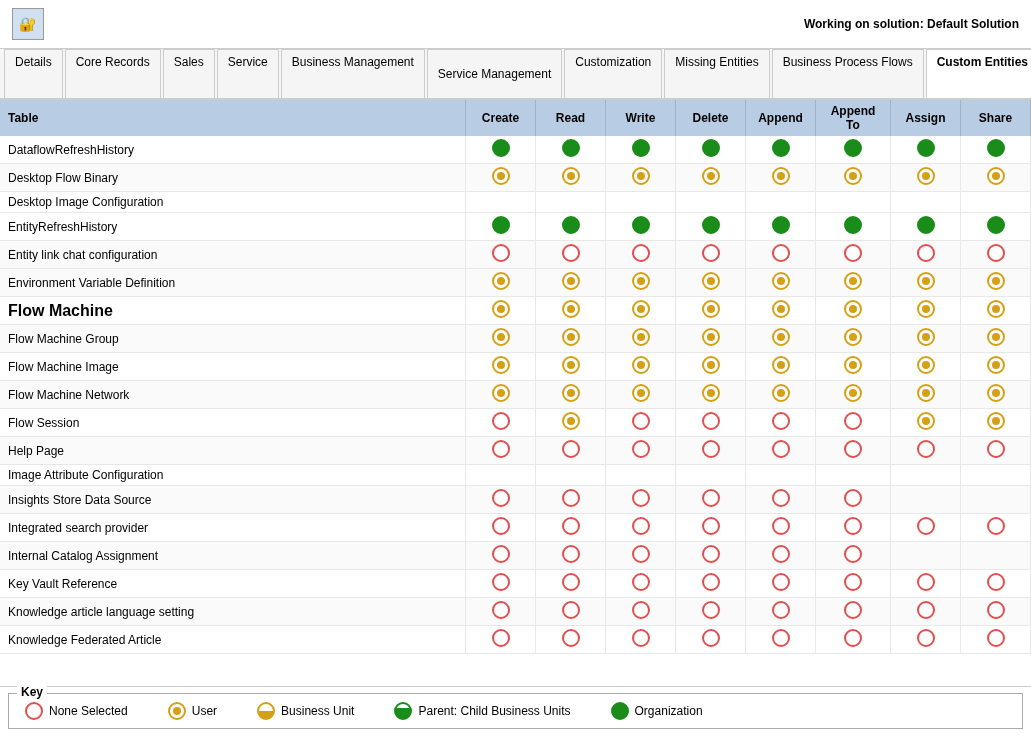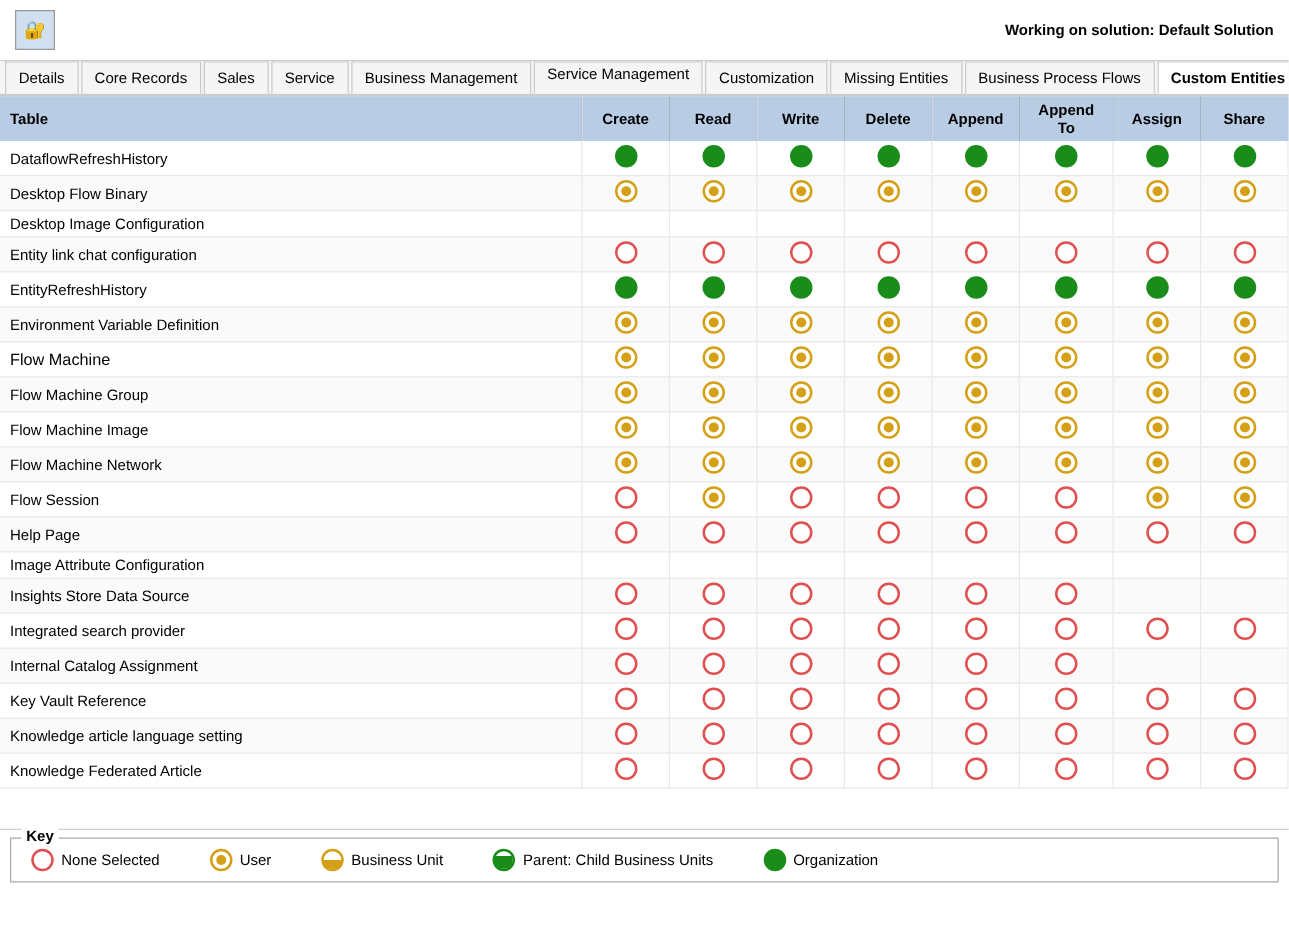--- a/index.html
+++ b/index.html
@@ -22,21 +22,21 @@
   </div>
   <div style="font-size:12px;font-weight:bold;">Working on solution: Default Solution</div>
 </div>
 
 <div style="display:flex;border-bottom:2px solid #ccc;background:#f5f5f5;padding:0 4px;overflow:hidden;">
   <div style="padding:5px 10px;cursor:pointer;font-size:12px;border:1px solid #ccc;border-bottom:none;background:#f5f5f5;white-space:nowrap;">Details</div>
   <div style="padding:5px 10px;cursor:pointer;font-size:12px;border:1px solid #ccc;border-bottom:none;background:#f5f5f5;white-space:nowrap;margin-left:2px;">Core Records</div>
   <div style="padding:5px 10px;cursor:pointer;font-size:12px;border:1px solid #ccc;border-bottom:none;background:#f5f5f5;white-space:nowrap;margin-left:2px;">Sales</div>
   <div style="padding:5px 10px;cursor:pointer;font-size:12px;border:1px solid #ccc;border-bottom:none;background:#f5f5f5;white-space:nowrap;margin-left:2px;">Service</div>
   <div style="padding:5px 10px;cursor:pointer;font-size:12px;border:1px solid #ccc;border-bottom:none;background:#f5f5f5;white-space:nowrap;margin-left:2px;">Business Management</div>
-  <div style="padding:2px 10px;cursor:pointer;font-size:12px;border:1px solid #ccc;border-bottom:none;background:#f5f5f5;white-space:nowrap;margin-left:2px;">Service Management</div>
+  <div style="padding:17px 10px;cursor:pointer;font-size:12px;border:1px solid #ccc;border-bottom:none;background:#f5f5f5;white-space:nowrap;margin-left:2px;">Service Management</div>
   <div style="padding:5px 10px;cursor:pointer;font-size:12px;border:1px solid #ccc;border-bottom:none;background:#f5f5f5;white-space:nowrap;margin-left:2px;">Customization</div>
   <div style="padding:5px 10px;cursor:pointer;font-size:12px;border:1px solid #ccc;border-bottom:none;background:#f5f5f5;white-space:nowrap;margin-left:2px;">Missing Entities</div>
   <div style="padding:5px 10px;cursor:pointer;font-size:12px;border:1px solid #ccc;border-bottom:none;background:#f5f5f5;white-space:nowrap;margin-left:2px;">Business Process Flows</div>
   <div style="padding:5px 10px;cursor:pointer;font-size:12px;border:1px solid #ccc;border-bottom:1px solid #fff;background:#fff;white-space:nowrap;margin-left:2px;font-weight:bold;">Custom Entities</div>
 </div>
 
 <div style="display:flex;flex-direction:column;height:calc(744px - 52px - 35px - 70px);">
   <div style="flex:1;overflow-y:scroll;overflow-x:hidden;border-bottom:1px solid #ccc;">
     <table style="width:100%;border-collapse:collapse;">
       <thead>
@@ -79,55 +79,55 @@
             <td style="padding: 3px 8px; font-size: 12px; border-right: 1px solid rgb(232, 232, 232); min-width: 220px;">Desktop Image Configuration</td>
             <td style="padding: 3px 4px; text-align: center; border-right: 1px solid rgb(232, 232, 232); width: 70px; cursor: pointer;"></td>
             <td style="padding: 3px 4px; text-align: center; border-right: 1px solid rgb(232, 232, 232); width: 70px; cursor: pointer;"></td>
             <td style="padding: 3px 4px; text-align: center; border-right: 1px solid rgb(232, 232, 232); width: 70px; cursor: pointer;"></td>
             <td style="padding: 3px 4px; text-align: center; border-right: 1px solid rgb(232, 232, 232); width: 70px; cursor: pointer;"></td>
             <td style="padding: 3px 4px; text-align: center; border-right: 1px solid rgb(232, 232, 232); width: 70px; cursor: pointer;"></td>
             <td style="padding: 3px 4px; text-align: center; border-right: 1px solid rgb(232, 232, 232); width: 70px; cursor: pointer;"></td>
             <td style="padding: 3px 4px; text-align: center; border-right: 1px solid rgb(232, 232, 232); width: 70px; cursor: pointer;"></td>
             <td style="padding: 3px 4px; text-align: center; border-right: 1px solid rgb(232, 232, 232); width: 70px; cursor: pointer;"></td>
           </tr>
+          <tr style="border-bottom: 1px solid rgb(232, 232, 232); background: rgb(255, 255, 255);">
+            <td style="padding: 3px 8px; font-size: 12px; border-right: 1px solid rgb(232, 232, 232); min-width: 220px;">EntityRefreshHistory</td>
+            <td style="padding: 3px 4px; text-align: center; border-right: 1px solid rgb(232, 232, 232); width: 70px; cursor: pointer;"><span style="display: inline-block; width: 18px; height: 18px; border-radius: 50%; cursor: pointer; flex-shrink: 0; border: 2px solid rgb(26, 140, 26); background: rgb(26, 140, 26);"></span></td>
+            <td style="padding: 3px 4px; text-align: center; border-right: 1px solid rgb(232, 232, 232); width: 70px; cursor: pointer;"><span style="display: inline-block; width: 18px; height: 18px; border-radius: 50%; cursor: pointer; flex-shrink: 0; border: 2px solid rgb(26, 140, 26); background: rgb(26, 140, 26);"></span></td>
+            <td style="padding: 3px 4px; text-align: center; border-right: 1px solid rgb(232, 232, 232); width: 70px; cursor: pointer;"><span style="display: inline-block; width: 18px; height: 18px; border-radius: 50%; cursor: pointer; flex-shrink: 0; border: 2px solid rgb(26, 140, 26); background: rgb(26, 140, 26);"></span></td>
+            <td style="padding: 3px 4px; text-align: center; border-right: 1px solid rgb(232, 232, 232); width: 70px; cursor: pointer;"><span style="display: inline-block; width: 18px; height: 18px; border-radius: 50%; cursor: pointer; flex-shrink: 0; border: 2px solid rgb(26, 140, 26); background: rgb(26, 140, 26);"></span></td>
+            <td style="padding: 3px 4px; text-align: center; border-right: 1px solid rgb(232, 232, 232); width: 70px; cursor: pointer;"><span style="display: inline-block; width: 18px; height: 18px; border-radius: 50%; cursor: pointer; flex-shrink: 0; border: 2px solid rgb(26, 140, 26); background: rgb(26, 140, 26);"></span></td>
+            <td style="padding: 3px 4px; text-align: center; border-right: 1px solid rgb(232, 232, 232); width: 70px; cursor: pointer;"><span style="display: inline-block; width: 18px; height: 18px; border-radius: 50%; cursor: pointer; flex-shrink: 0; border: 2px solid rgb(26, 140, 26); background: rgb(26, 140, 26);"></span></td>
+            <td style="padding: 3px 4px; text-align: center; border-right: 1px solid rgb(232, 232, 232); width: 70px; cursor: pointer;"><span style="display: inline-block; width: 18px; height: 18px; border-radius: 50%; cursor: pointer; flex-shrink: 0; border: 2px solid rgb(26, 140, 26); background: rgb(26, 140, 26);"></span></td>
+            <td style="padding: 3px 4px; text-align: center; border-right: 1px solid rgb(232, 232, 232); width: 70px; cursor: pointer;"><span style="display: inline-block; width: 18px; height: 18px; border-radius: 50%; cursor: pointer; flex-shrink: 0; border: 2px solid rgb(26, 140, 26); background: rgb(26, 140, 26);"></span></td>
+          </tr>
           <tr style="border-bottom: 1px solid rgb(232, 232, 232); background: rgb(250, 250, 250);">
             <td style="padding: 3px 8px; font-size: 12px; border-right: 1px solid rgb(232, 232, 232); min-width: 220px;">Entity link chat configuration</td>
             <td style="padding: 3px 4px; text-align: center; border-right: 1px solid rgb(232, 232, 232); width: 70px; cursor: pointer;"><span style="display: inline-block; width: 18px; height: 18px; border-radius: 50%; cursor: pointer; flex-shrink: 0; border: 2px solid rgb(224, 80, 80); background: rgb(255, 255, 255);"></span></td>
             <td style="padding: 3px 4px; text-align: center; border-right: 1px solid rgb(232, 232, 232); width: 70px; cursor: pointer;"><span style="display: inline-block; width: 18px; height: 18px; border-radius: 50%; cursor: pointer; flex-shrink: 0; border: 2px solid rgb(224, 80, 80); background: rgb(255, 255, 255);"></span></td>
             <td style="padding: 3px 4px; text-align: center; border-right: 1px solid rgb(232, 232, 232); width: 70px; cursor: pointer;"><span style="display: inline-block; width: 18px; height: 18px; border-radius: 50%; cursor: pointer; flex-shrink: 0; border: 2px solid rgb(224, 80, 80); background: rgb(255, 255, 255);"></span></td>
             <td style="padding: 3px 4px; text-align: center; border-right: 1px solid rgb(232, 232, 232); width: 70px; cursor: pointer;"><span style="display: inline-block; width: 18px; height: 18px; border-radius: 50%; cursor: pointer; flex-shrink: 0; border: 2px solid rgb(224, 80, 80); background: rgb(255, 255, 255);"></span></td>
             <td style="padding: 3px 4px; text-align: center; border-right: 1px solid rgb(232, 232, 232); width: 70px; cursor: pointer;"><span style="display: inline-block; width: 18px; height: 18px; border-radius: 50%; cursor: pointer; flex-shrink: 0; border: 2px solid rgb(224, 80, 80); background: rgb(255, 255, 255);"></span></td>
             <td style="padding: 3px 4px; text-align: center; border-right: 1px solid rgb(232, 232, 232); width: 70px; cursor: pointer;"><span style="display: inline-block; width: 18px; height: 18px; border-radius: 50%; cursor: pointer; flex-shrink: 0; border: 2px solid rgb(224, 80, 80); background: rgb(255, 255, 255);"></span></td>
             <td style="padding: 3px 4px; text-align: center; border-right: 1px solid rgb(232, 232, 232); width: 70px; cursor: pointer;"><span style="display: inline-block; width: 18px; height: 18px; border-radius: 50%; cursor: pointer; flex-shrink: 0; border: 2px solid rgb(224, 80, 80); background: rgb(255, 255, 255);"></span></td>
             <td style="padding: 3px 4px; text-align: center; border-right: 1px solid rgb(232, 232, 232); width: 70px; cursor: pointer;"><span style="display: inline-block; width: 18px; height: 18px; border-radius: 50%; cursor: pointer; flex-shrink: 0; border: 2px solid rgb(224, 80, 80); background: rgb(255, 255, 255);"></span></td>
           </tr>
-          <tr style="border-bottom: 1px solid rgb(232, 232, 232); background: rgb(255, 255, 255);">
-            <td style="padding: 3px 8px; font-size: 12px; border-right: 1px solid rgb(232, 232, 232); min-width: 220px;">EntityRefreshHistory</td>
-            <td style="padding: 3px 4px; text-align: center; border-right: 1px solid rgb(232, 232, 232); width: 70px; cursor: pointer;"><span style="display: inline-block; width: 18px; height: 18px; border-radius: 50%; cursor: pointer; flex-shrink: 0; border: 2px solid rgb(26, 140, 26); background: rgb(26, 140, 26);"></span></td>
-            <td style="padding: 3px 4px; text-align: center; border-right: 1px solid rgb(232, 232, 232); width: 70px; cursor: pointer;"><span style="display: inline-block; width: 18px; height: 18px; border-radius: 50%; cursor: pointer; flex-shrink: 0; border: 2px solid rgb(26, 140, 26); background: rgb(26, 140, 26);"></span></td>
-            <td style="padding: 3px 4px; text-align: center; border-right: 1px solid rgb(232, 232, 232); width: 70px; cursor: pointer;"><span style="display: inline-block; width: 18px; height: 18px; border-radius: 50%; cursor: pointer; flex-shrink: 0; border: 2px solid rgb(26, 140, 26); background: rgb(26, 140, 26);"></span></td>
-            <td style="padding: 3px 4px; text-align: center; border-right: 1px solid rgb(232, 232, 232); width: 70px; cursor: pointer;"><span style="display: inline-block; width: 18px; height: 18px; border-radius: 50%; cursor: pointer; flex-shrink: 0; border: 2px solid rgb(26, 140, 26); background: rgb(26, 140, 26);"></span></td>
-            <td style="padding: 3px 4px; text-align: center; border-right: 1px solid rgb(232, 232, 232); width: 70px; cursor: pointer;"><span style="display: inline-block; width: 18px; height: 18px; border-radius: 50%; cursor: pointer; flex-shrink: 0; border: 2px solid rgb(26, 140, 26); background: rgb(26, 140, 26);"></span></td>
-            <td style="padding: 3px 4px; text-align: center; border-right: 1px solid rgb(232, 232, 232); width: 70px; cursor: pointer;"><span style="display: inline-block; width: 18px; height: 18px; border-radius: 50%; cursor: pointer; flex-shrink: 0; border: 2px solid rgb(26, 140, 26); background: rgb(26, 140, 26);"></span></td>
-            <td style="padding: 3px 4px; text-align: center; border-right: 1px solid rgb(232, 232, 232); width: 70px; cursor: pointer;"><span style="display: inline-block; width: 18px; height: 18px; border-radius: 50%; cursor: pointer; flex-shrink: 0; border: 2px solid rgb(26, 140, 26); background: rgb(26, 140, 26);"></span></td>
-            <td style="padding: 3px 4px; text-align: center; border-right: 1px solid rgb(232, 232, 232); width: 70px; cursor: pointer;"><span style="display: inline-block; width: 18px; height: 18px; border-radius: 50%; cursor: pointer; flex-shrink: 0; border: 2px solid rgb(26, 140, 26); background: rgb(26, 140, 26);"></span></td>
-          </tr>
           <tr style="border-bottom: 1px solid rgb(232, 232, 232); background: rgb(250, 250, 250);">
             <td style="padding: 3px 8px; font-size: 12px; border-right: 1px solid rgb(232, 232, 232); min-width: 220px;">Environment Variable Definition</td>
             <td style="padding: 3px 4px; text-align: center; border-right: 1px solid rgb(232, 232, 232); width: 70px; cursor: pointer;"><span style="display: inline-block; width: 18px; height: 18px; border-radius: 50%; cursor: pointer; flex-shrink: 0; border: 2px solid rgb(212, 160, 23); background: rgb(255, 255, 255); position: relative;"><span style="display: block; width: 8px; height: 8px; border-radius: 50%; background: rgb(212, 160, 23); position: absolute; top: 50%; left: 50%; transform: translate(-50%, -50%);"></span></span></td>
             <td style="padding: 3px 4px; text-align: center; border-right: 1px solid rgb(232, 232, 232); width: 70px; cursor: pointer;"><span style="display: inline-block; width: 18px; height: 18px; border-radius: 50%; cursor: pointer; flex-shrink: 0; border: 2px solid rgb(212, 160, 23); background: rgb(255, 255, 255); position: relative;"><span style="display: block; width: 8px; height: 8px; border-radius: 50%; background: rgb(212, 160, 23); position: absolute; top: 50%; left: 50%; transform: translate(-50%, -50%);"></span></span></td>
             <td style="padding: 3px 4px; text-align: center; border-right: 1px solid rgb(232, 232, 232); width: 70px; cursor: pointer;"><span style="display: inline-block; width: 18px; height: 18px; border-radius: 50%; cursor: pointer; flex-shrink: 0; border: 2px solid rgb(212, 160, 23); background: rgb(255, 255, 255); position: relative;"><span style="display: block; width: 8px; height: 8px; border-radius: 50%; background: rgb(212, 160, 23); position: absolute; top: 50%; left: 50%; transform: translate(-50%, -50%);"></span></span></td>
             <td style="padding: 3px 4px; text-align: center; border-right: 1px solid rgb(232, 232, 232); width: 70px; cursor: pointer;"><span style="display: inline-block; width: 18px; height: 18px; border-radius: 50%; cursor: pointer; flex-shrink: 0; border: 2px solid rgb(212, 160, 23); background: rgb(255, 255, 255); position: relative;"><span style="display: block; width: 8px; height: 8px; border-radius: 50%; background: rgb(212, 160, 23); position: absolute; top: 50%; left: 50%; transform: translate(-50%, -50%);"></span></span></td>
             <td style="padding: 3px 4px; text-align: center; border-right: 1px solid rgb(232, 232, 232); width: 70px; cursor: pointer;"><span style="display: inline-block; width: 18px; height: 18px; border-radius: 50%; cursor: pointer; flex-shrink: 0; border: 2px solid rgb(212, 160, 23); background: rgb(255, 255, 255); position: relative;"><span style="display: block; width: 8px; height: 8px; border-radius: 50%; background: rgb(212, 160, 23); position: absolute; top: 50%; left: 50%; transform: translate(-50%, -50%);"></span></span></td>
             <td style="padding: 3px 4px; text-align: center; border-right: 1px solid rgb(232, 232, 232); width: 70px; cursor: pointer;"><span style="display: inline-block; width: 18px; height: 18px; border-radius: 50%; cursor: pointer; flex-shrink: 0; border: 2px solid rgb(212, 160, 23); background: rgb(255, 255, 255); position: relative;"><span style="display: block; width: 8px; height: 8px; border-radius: 50%; background: rgb(212, 160, 23); position: absolute; top: 50%; left: 50%; transform: translate(-50%, -50%);"></span></span></td>
             <td style="padding: 3px 4px; text-align: center; border-right: 1px solid rgb(232, 232, 232); width: 70px; cursor: pointer;"><span style="display: inline-block; width: 18px; height: 18px; border-radius: 50%; cursor: pointer; flex-shrink: 0; border: 2px solid rgb(212, 160, 23); background: rgb(255, 255, 255); position: relative;"><span style="display: block; width: 8px; height: 8px; border-radius: 50%; background: rgb(212, 160, 23); position: absolute; top: 50%; left: 50%; transform: translate(-50%, -50%);"></span></span></td>
             <td style="padding: 3px 4px; text-align: center; border-right: 1px solid rgb(232, 232, 232); width: 70px; cursor: pointer;"><span style="display: inline-block; width: 18px; height: 18px; border-radius: 50%; cursor: pointer; flex-shrink: 0; border: 2px solid rgb(212, 160, 23); background: rgb(255, 255, 255); position: relative;"><span style="display: block; width: 8px; height: 8px; border-radius: 50%; background: rgb(212, 160, 23); position: absolute; top: 50%; left: 50%; transform: translate(-50%, -50%);"></span></span></td>
           </tr>
           <tr style="border-bottom: 1px solid rgb(232, 232, 232); background: rgb(255, 255, 255);">
-            <td style="padding: 3px 8px; font-size: 13px; border-right: 1px solid rgb(232, 232, 232); min-width: 220px;">Flow Machine</td>
+            <td style="padding: 3px 8px; font-size: 16px; border-right: 1px solid rgb(232, 232, 232); min-width: 220px; font-weight: bold;">Flow Machine</td>
             <td style="padding: 3px 4px; text-align: center; border-right: 1px solid rgb(232, 232, 232); width: 70px; cursor: pointer;"><span style="display: inline-block; width: 18px; height: 18px; border-radius: 50%; cursor: pointer; flex-shrink: 0; border: 2px solid rgb(212, 160, 23); background: rgb(255, 255, 255); position: relative;"><span style="display: block; width: 8px; height: 8px; border-radius: 50%; background: rgb(212, 160, 23); position: absolute; top: 50%; left: 50%; transform: translate(-50%, -50%);"></span></span></td>
             <td style="padding: 3px 4px; text-align: center; border-right: 1px solid rgb(232, 232, 232); width: 70px; cursor: pointer;"><span style="display: inline-block; width: 18px; height: 18px; border-radius: 50%; cursor: pointer; flex-shrink: 0; border: 2px solid rgb(212, 160, 23); background: rgb(255, 255, 255); position: relative;"><span style="display: block; width: 8px; height: 8px; border-radius: 50%; background: rgb(212, 160, 23); position: absolute; top: 50%; left: 50%; transform: translate(-50%, -50%);"></span></span></td>
             <td style="padding: 3px 4px; text-align: center; border-right: 1px solid rgb(232, 232, 232); width: 70px; cursor: pointer;"><span style="display: inline-block; width: 18px; height: 18px; border-radius: 50%; cursor: pointer; flex-shrink: 0; border: 2px solid rgb(212, 160, 23); background: rgb(255, 255, 255); position: relative;"><span style="display: block; width: 8px; height: 8px; border-radius: 50%; background: rgb(212, 160, 23); position: absolute; top: 50%; left: 50%; transform: translate(-50%, -50%);"></span></span></td>
             <td style="padding: 3px 4px; text-align: center; border-right: 1px solid rgb(232, 232, 232); width: 70px; cursor: pointer;"><span style="display: inline-block; width: 18px; height: 18px; border-radius: 50%; cursor: pointer; flex-shrink: 0; border: 2px solid rgb(212, 160, 23); background: rgb(255, 255, 255); position: relative;"><span style="display: block; width: 8px; height: 8px; border-radius: 50%; background: rgb(212, 160, 23); position: absolute; top: 50%; left: 50%; transform: translate(-50%, -50%);"></span></span></td>
             <td style="padding: 3px 4px; text-align: center; border-right: 1px solid rgb(232, 232, 232); width: 70px; cursor: pointer;"><span style="display: inline-block; width: 18px; height: 18px; border-radius: 50%; cursor: pointer; flex-shrink: 0; border: 2px solid rgb(212, 160, 23); background: rgb(255, 255, 255); position: relative;"><span style="display: block; width: 8px; height: 8px; border-radius: 50%; background: rgb(212, 160, 23); position: absolute; top: 50%; left: 50%; transform: translate(-50%, -50%);"></span></span></td>
             <td style="padding: 3px 4px; text-align: center; border-right: 1px solid rgb(232, 232, 232); width: 70px; cursor: pointer;"><span style="display: inline-block; width: 18px; height: 18px; border-radius: 50%; cursor: pointer; flex-shrink: 0; border: 2px solid rgb(212, 160, 23); background: rgb(255, 255, 255); position: relative;"><span style="display: block; width: 8px; height: 8px; border-radius: 50%; background: rgb(212, 160, 23); position: absolute; top: 50%; left: 50%; transform: translate(-50%, -50%);"></span></span></td>
             <td style="padding: 3px 4px; text-align: center; border-right: 1px solid rgb(232, 232, 232); width: 70px; cursor: pointer;"><span style="display: inline-block; width: 18px; height: 18px; border-radius: 50%; cursor: pointer; flex-shrink: 0; border: 2px solid rgb(212, 160, 23); background: rgb(255, 255, 255); position: relative;"><span style="display: block; width: 8px; height: 8px; border-radius: 50%; background: rgb(212, 160, 23); position: absolute; top: 50%; left: 50%; transform: translate(-50%, -50%);"></span></span></td>
             <td style="padding: 3px 4px; text-align: center; border-right: 1px solid rgb(232, 232, 232); width: 70px; cursor: pointer;"><span style="display: inline-block; width: 18px; height: 18px; border-radius: 50%; cursor: pointer; flex-shrink: 0; border: 2px solid rgb(212, 160, 23); background: rgb(255, 255, 255); position: relative;"><span style="display: block; width: 8px; height: 8px; border-radius: 50%; background: rgb(212, 160, 23); position: absolute; top: 50%; left: 50%; transform: translate(-50%, -50%);"></span></span></td>
           </tr>
           <tr style="border-bottom: 1px solid rgb(232, 232, 232); background: rgb(250, 250, 250);">

